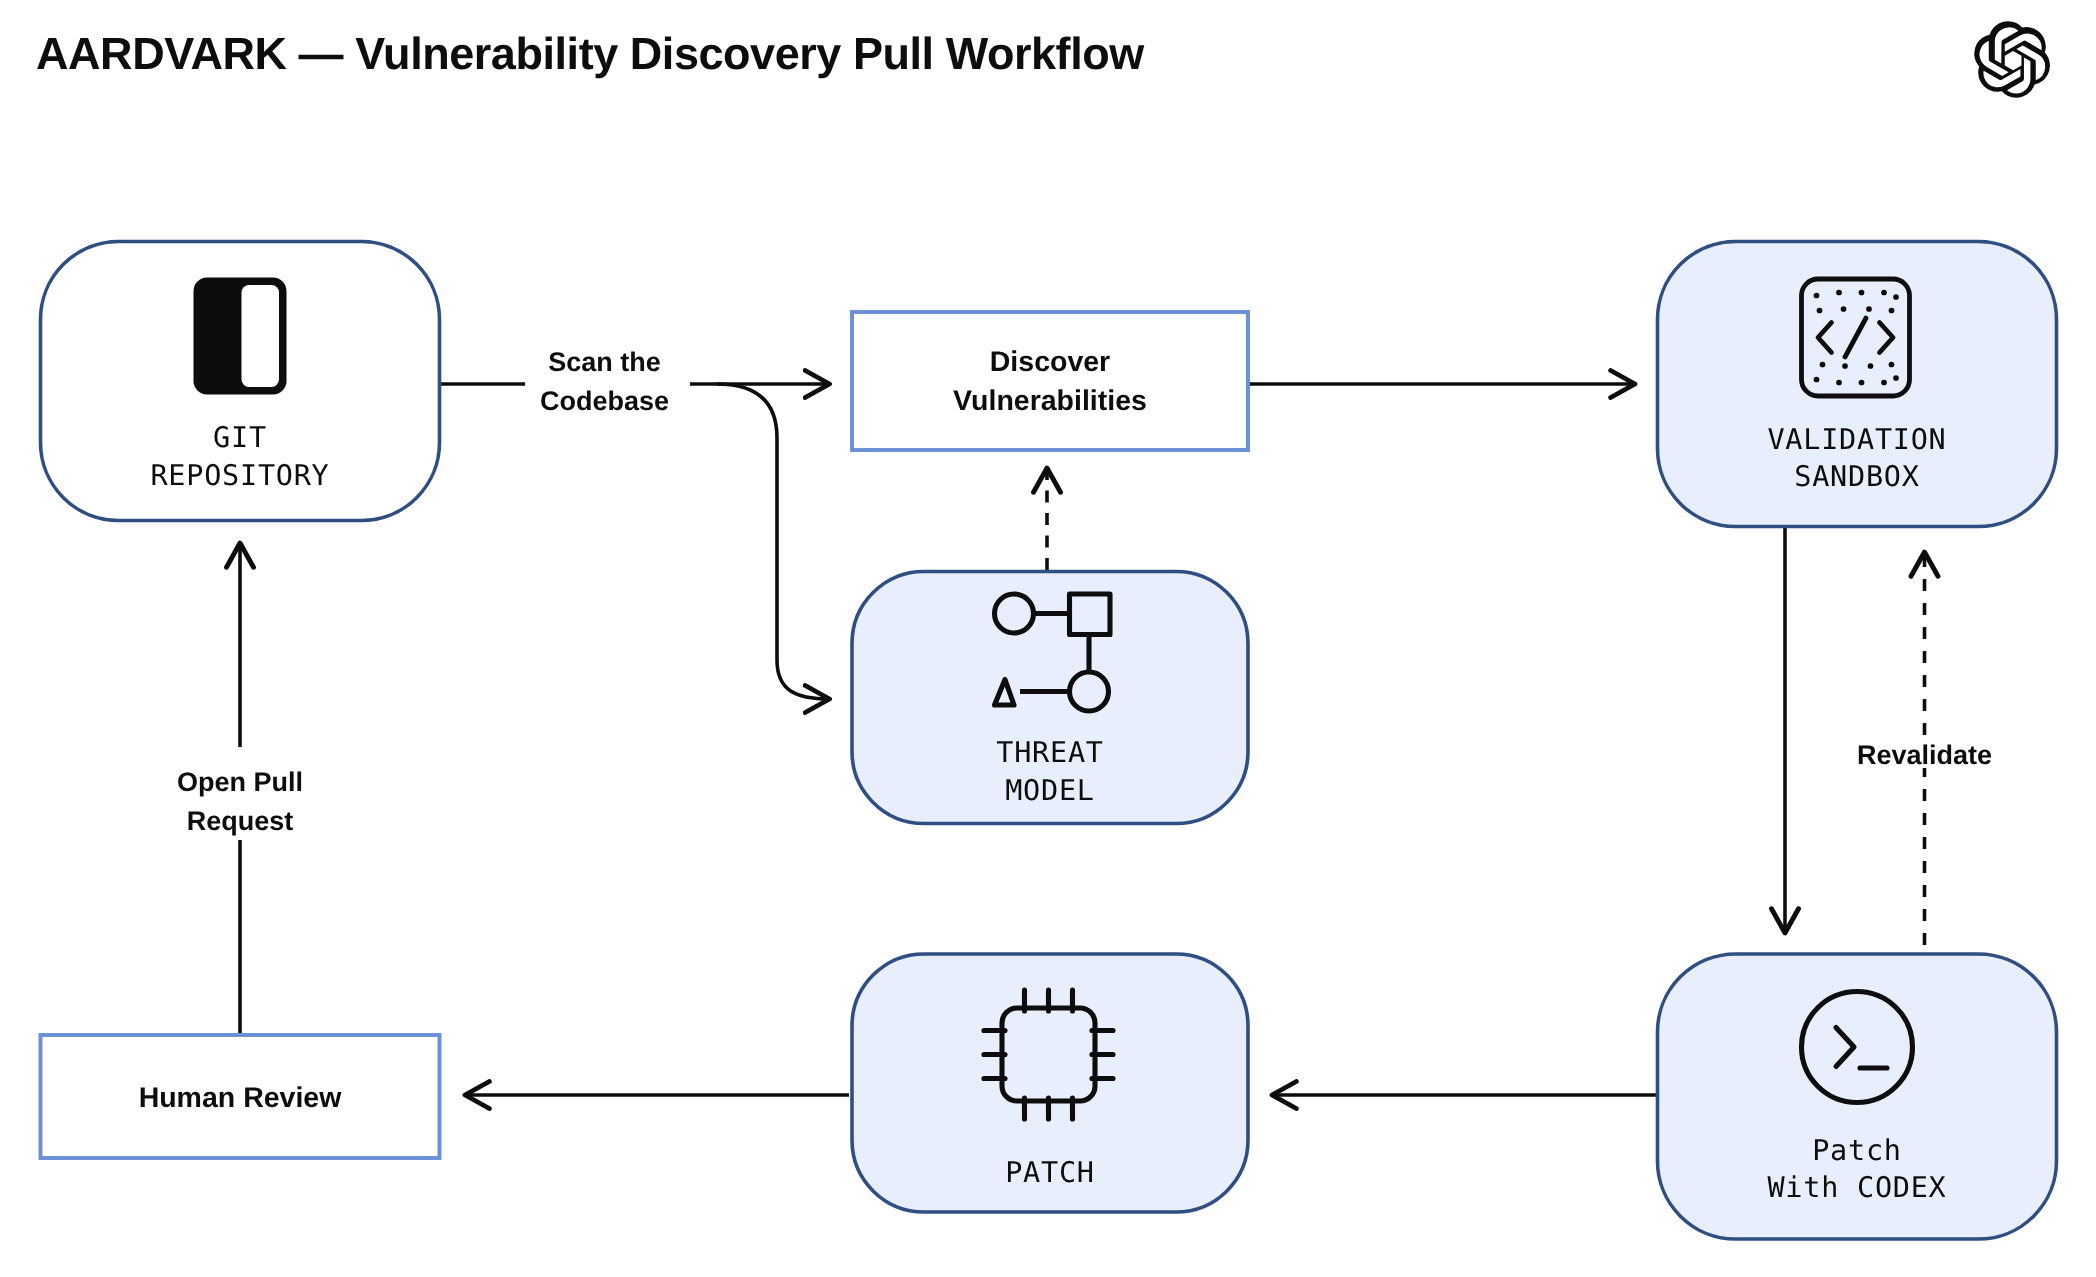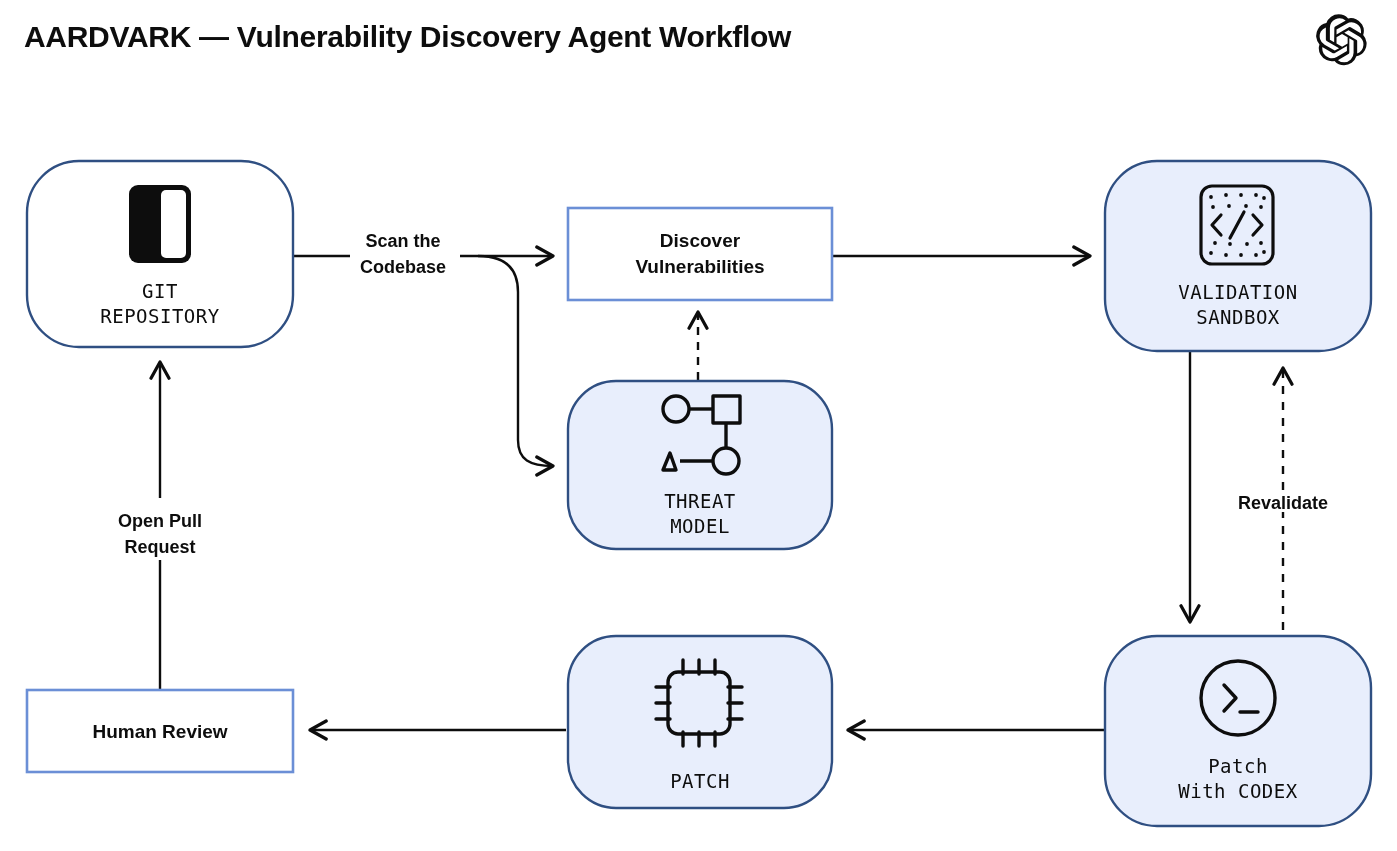--- a/index.html
+++ b/index.html
@@ -61,21 +61,21 @@
     font-size: 18px;
     fill: #0d0d0d;
     font-weight: 600;
   }
 </style>
 </head>
 <body>
 
 <div id="page">
 
-  <div class="page-title">AARDVARK — Vulnerability Discovery Agent Workflow</div>
+  <div class="page-title">AARDVARK — Vulnerability Discovery Pull Workflow</div>
 
   <svg class="brand-logo" viewBox="0 0 64 64">
     <path d="M55.1 26.2a14.5 14.5 0 0 0-1.3-11.9 14.8 14.8 0 0 0-15.9-7A14.6 14.6 0 0 0 27.1 2.5 14.8 14.8 0 0 0 13 12.7a14.5 14.5 0 0 0-9.7 7 14.8 14.8 0 0 0 1.8 17.3 14.5 14.5 0 0 0 1.3 11.9 14.8 14.8 0 0 0 15.9 7 14.5 14.5 0 0 0 10.9 4.9 14.8 14.8 0 0 0 14.1-10.2 14.5 14.5 0 0 0 9.7-7 14.8 14.8 0 0 0-1.9-17.4zM33.3 57.5a11 11 0 0 1-7-2.5l.3-.2 11.6-6.7a1.9 1.9 0 0 0 1-1.6V30.1l4.9 2.8v13.6a11 11 0 0 1-10.8 11zM9.8 47.4a10.9 10.9 0 0 1-1.3-7.3l.3.2 11.6 6.7a1.9 1.9 0 0 0 1.9 0l14.2-8.2v5.7L24.8 51.3a11 11 0 0 1-15-3.9zM6.7 22.4a10.9 10.9 0 0 1 5.7-4.8v13.9a1.9 1.9 0 0 0 .9 1.6l14.2 8.2-4.9 2.8L11 37.3a11 11 0 0 1-4.3-14.9zM47.6 31.9L33.4 23.7l4.9-2.8 11.6 6.7a11 11 0 0 1-1.7 19.8V33.5a1.9 1.9 0 0 0-.6-1.6zM52.5 24.5l-.3-.2-11.5-6.8a1.9 1.9 0 0 0-1.9 0L24.6 25.7V20l11.6-6.7a11 11 0 0 1 16.3 11.2zM21.9 34.6L17 31.8V18.2a11 11 0 0 1 18-8.5l-.3.2-11.6 6.7a1.9 1.9 0 0 0-1 1.6zm2.7-5.8l6.3-3.7 6.4 3.7v7.3l-6.3 3.7-6.4-3.7z" fill="#0d0d0d"></path>
   </svg>
 
   <svg class="canvas" viewBox="0 0 1397 851">
     <defs>
       <marker id="arrow" viewBox="0 0 12 12" refX="10" refY="6" markerWidth="9" markerHeight="9" orient="auto-start-reverse">
         <path d="M1 1 L10 6 L1 11" fill="none" stroke="#0d0d0d" stroke-width="1.8" stroke-linecap="round" stroke-linejoin="round"></path>
       </marker>

